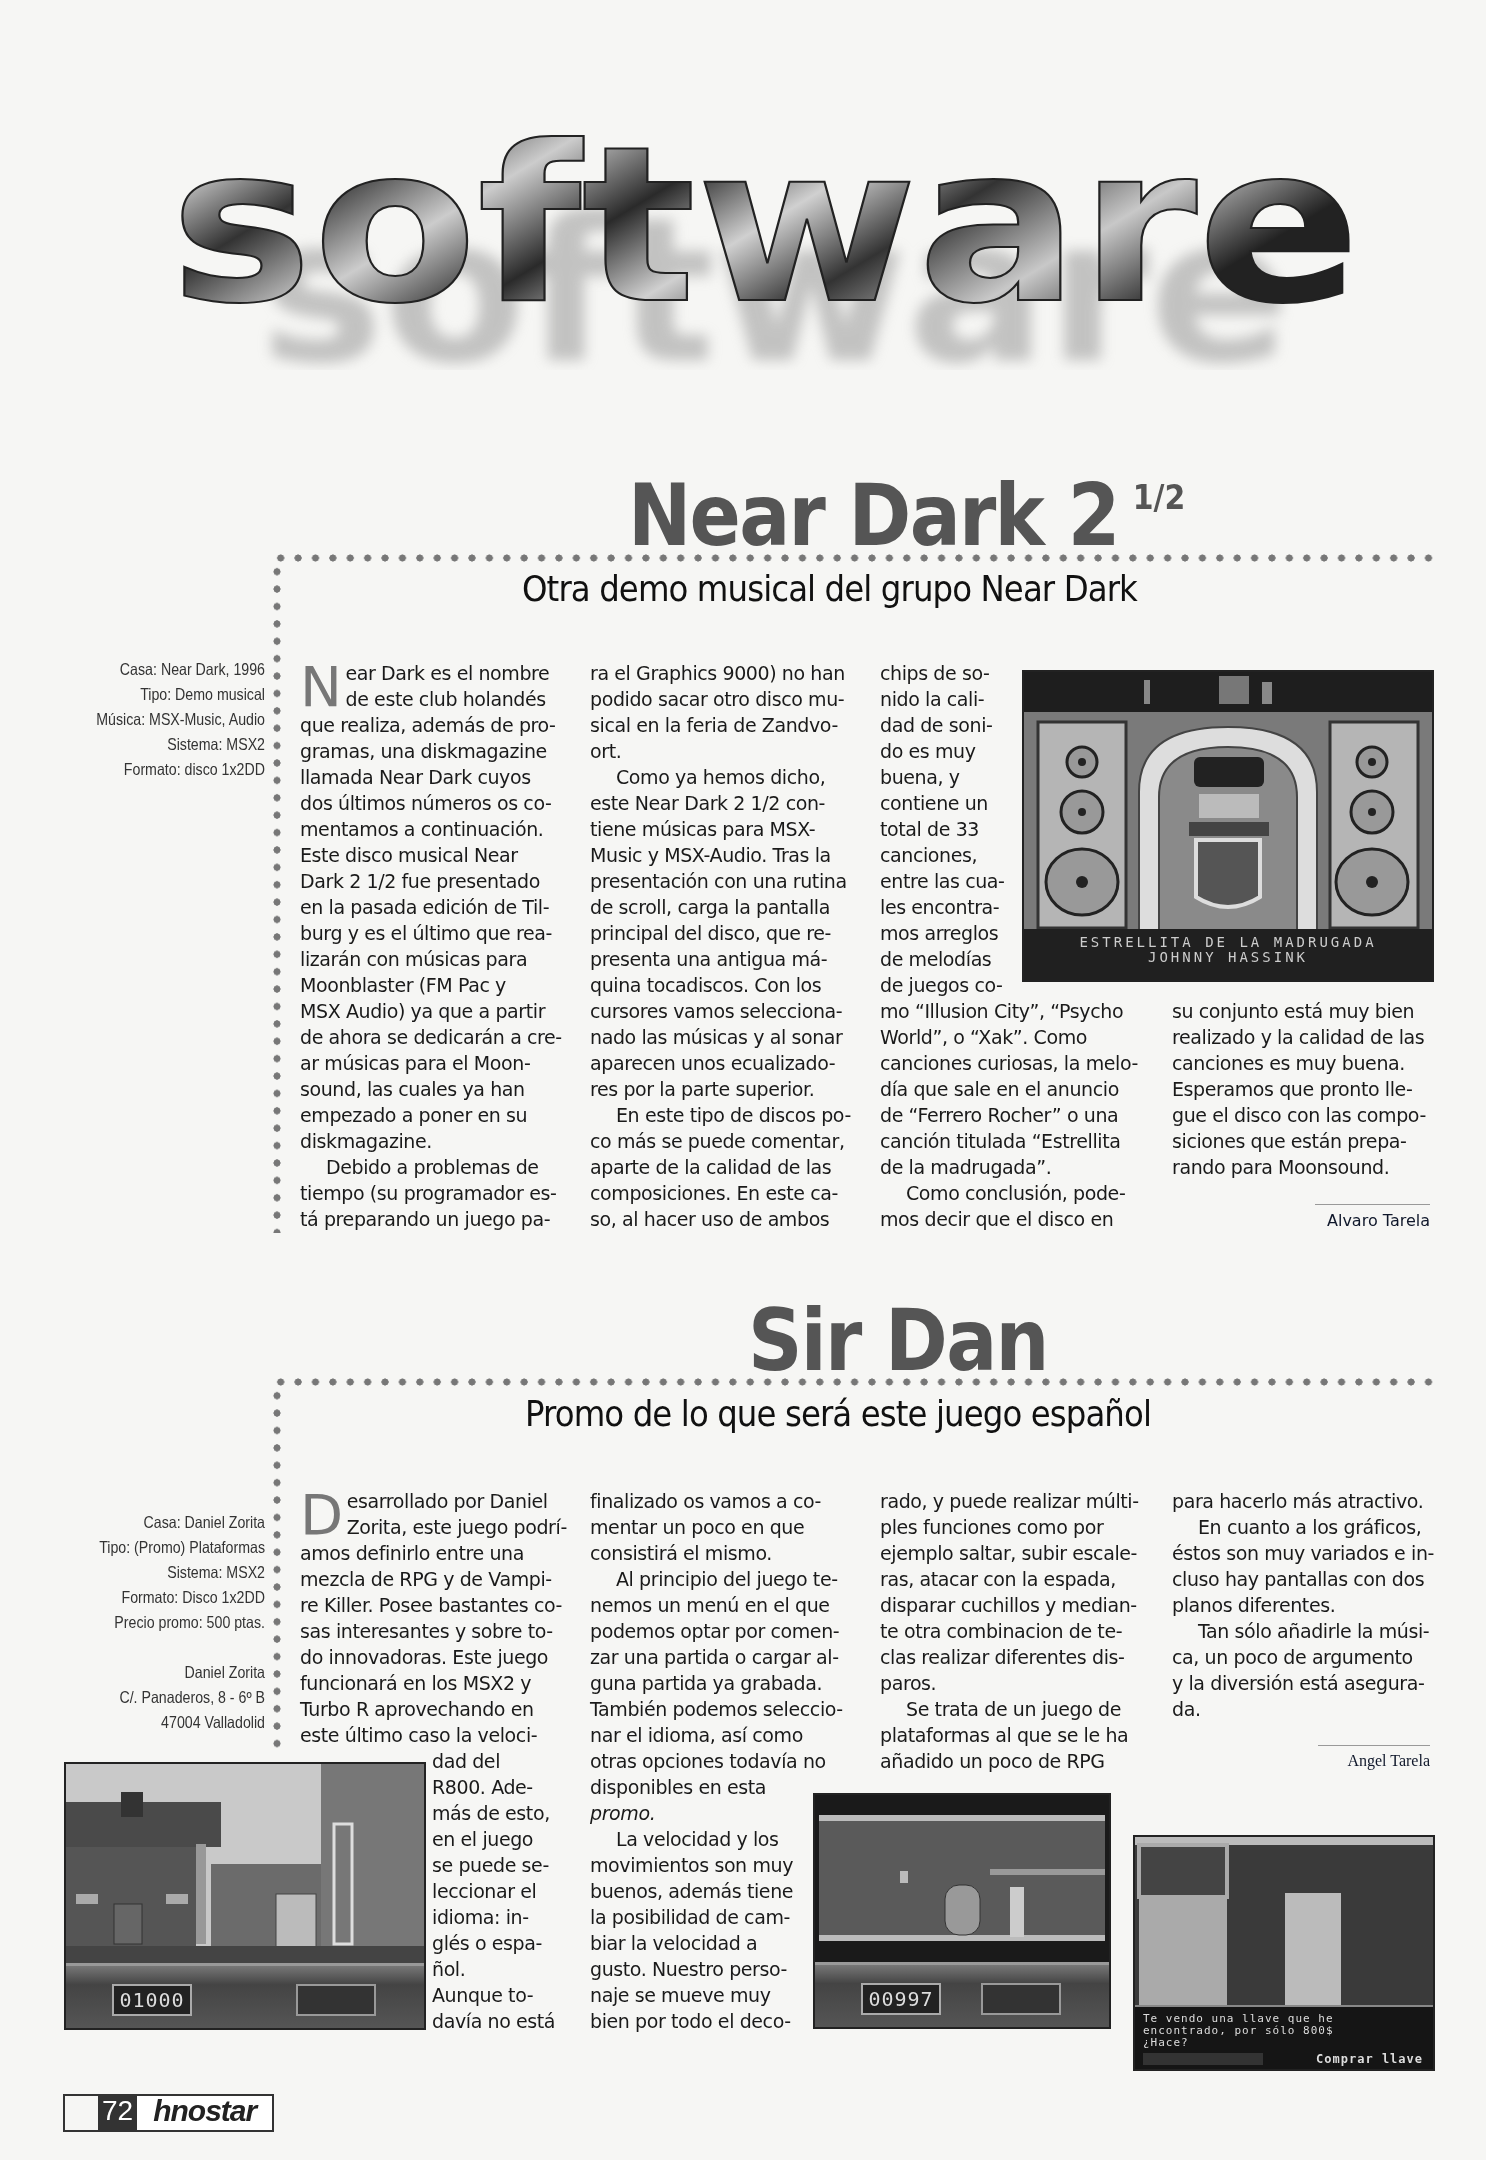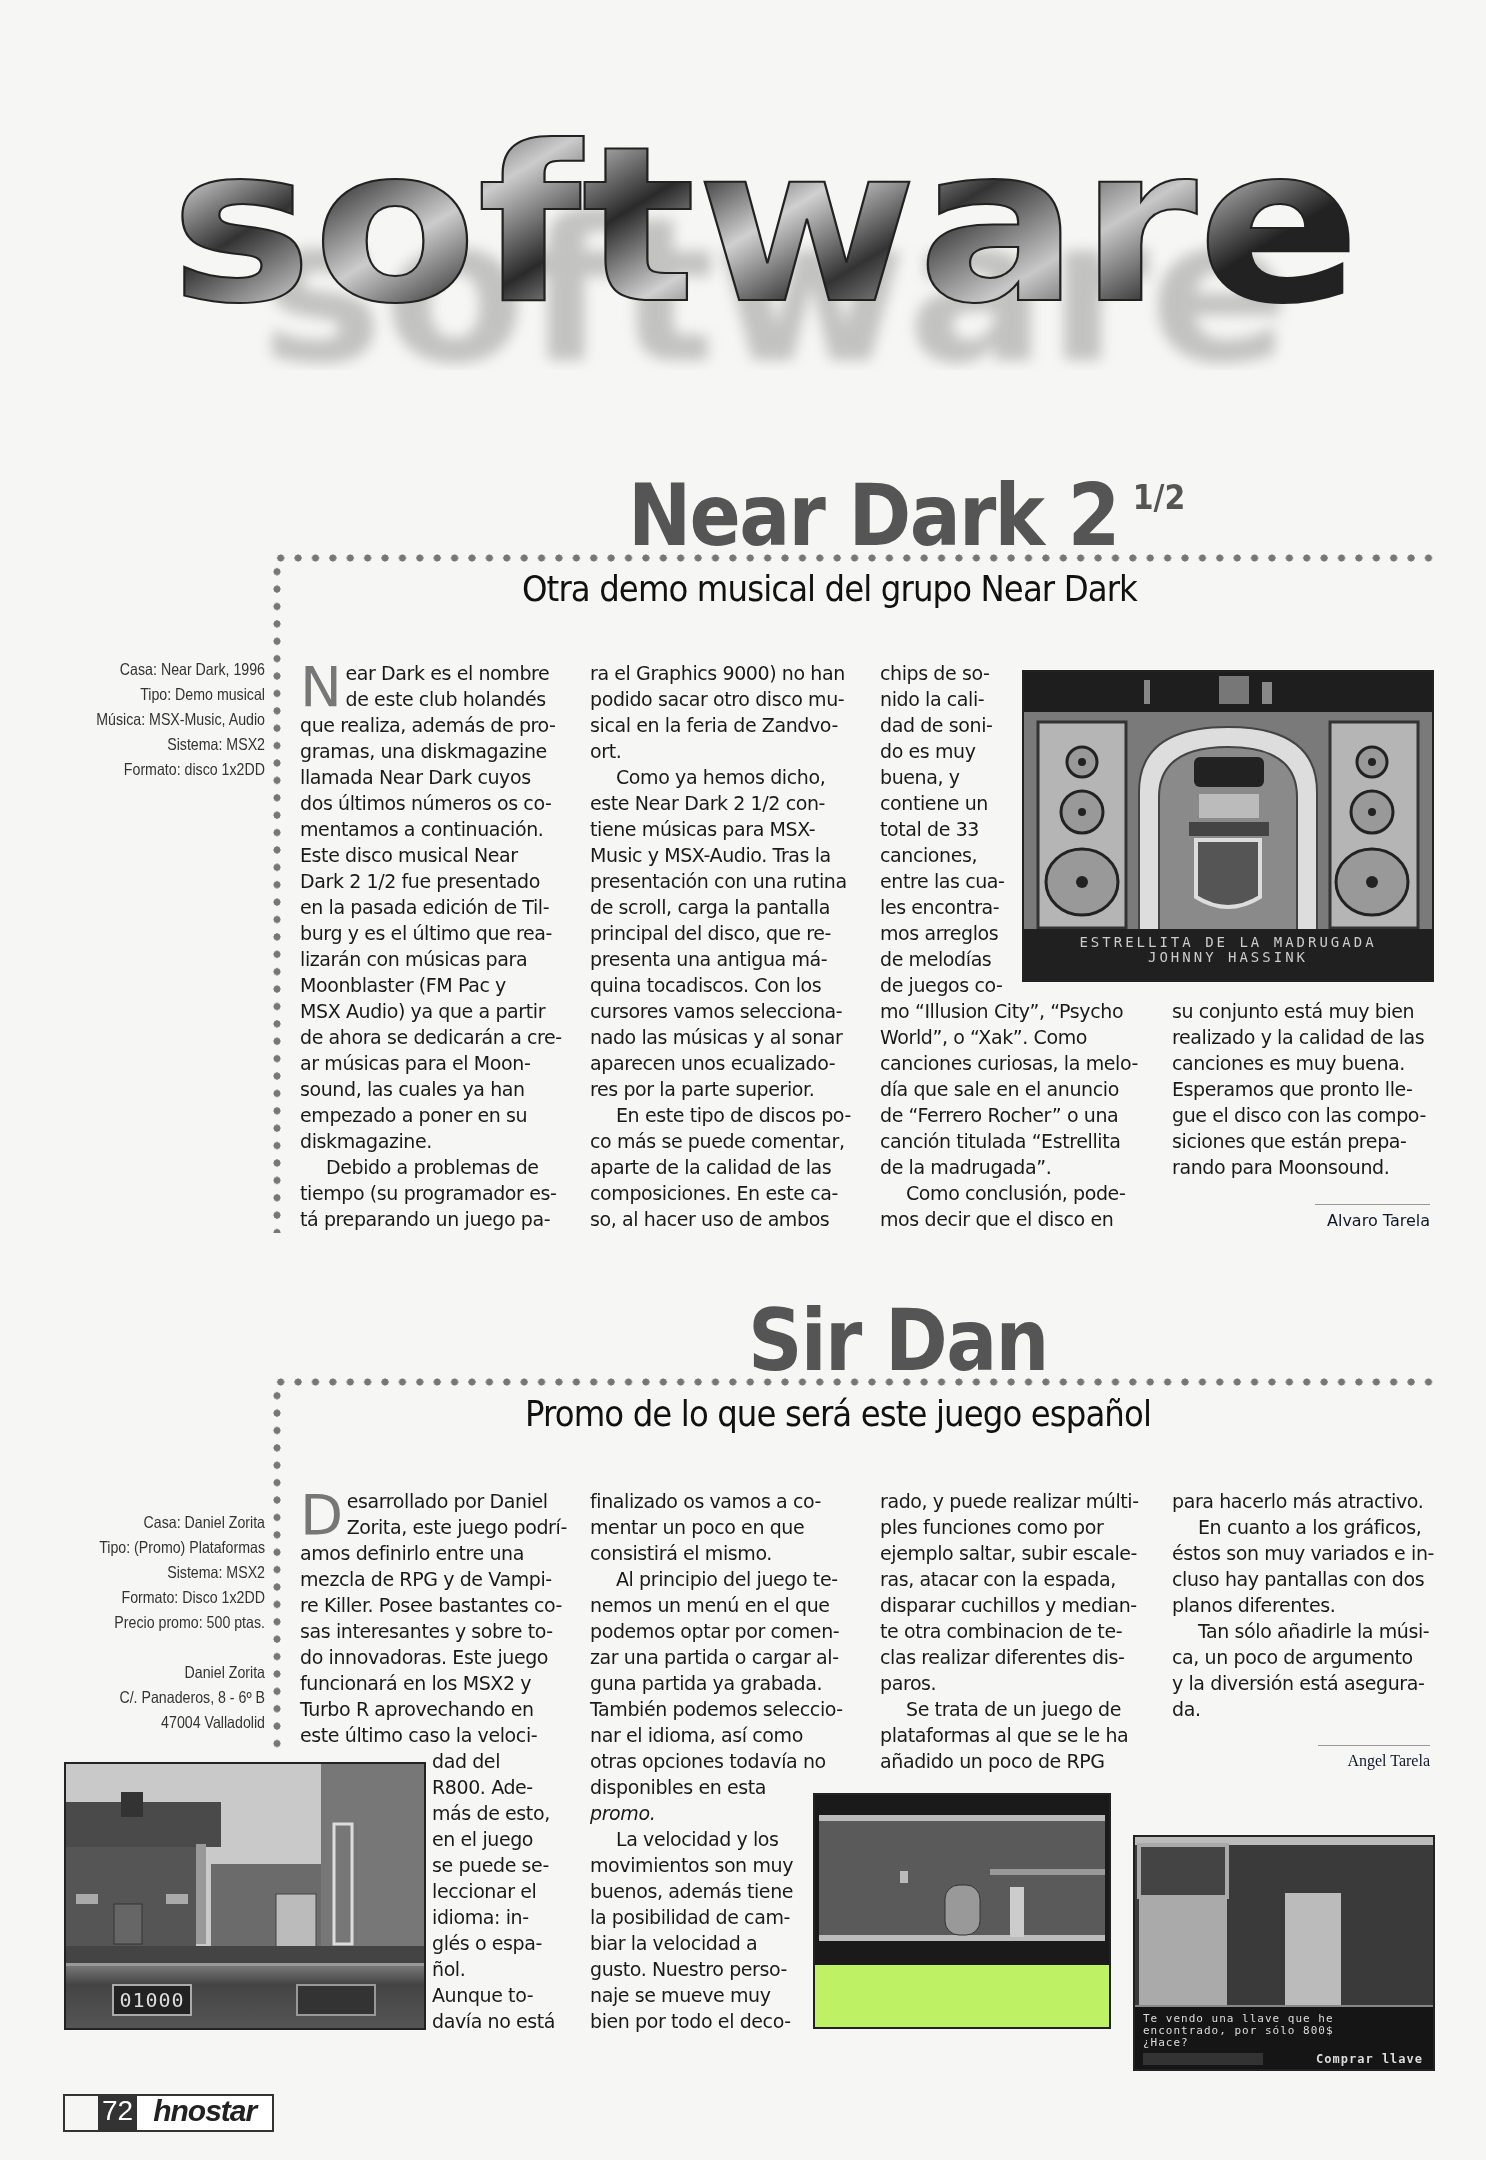--- a/index.html
+++ b/index.html
@@ -57,21 +57,21 @@
   .dropcap {
     float:left; font-size:56px; line-height:50px; color:#777;
     margin:2px 4px 0 0; font-family:"DejaVu Sans", sans-serif;
   }
   .signature {
     font-family:"DejaVu Sans", sans-serif; font-size:16px; color:#0f172a;
     text-align:right; border-top:1.5px solid #999; padding-top:6px;
   }
 
   
-  .shot { background:#bef264; border:2px solid #222; overflow:hidden; }
+  .shot { background:#7dd3fc; border:2px solid #222; overflow:hidden; }
   .jukebox-bottom {
     position:absolute; left:0; right:0; bottom:0; height:45px; background:#202020;
     font-family:"DejaVu Sans Mono", monospace; color:#ccc; text-align:center;
     font-size:14px; line-height:15px; letter-spacing:3px; padding-top:6px;
   }
   .hud {
     position:absolute; left:0; right:0; bottom:0; height:62px;
     background:linear-gradient(#777,#444 30%,#555);
     border-top:3px solid #999;
   }
@@ -383,20 +383,24 @@
   <svg width="294" height="170" viewBox="0 0 294 170">
     <rect width="294" height="170" fill="#1a1a1a"></rect>
     <rect x="4" y="20" width="286" height="125" fill="#5a5a5a"></rect>
     <rect x="4" y="20" width="286" height="6" fill="#bbb"></rect>
     <rect x="4" y="140" width="286" height="6" fill="#bbb"></rect>
     <rect x="130" y="90" width="35" height="50" rx="14" fill="#999" stroke="#333"></rect>
     <rect x="195" y="92" width="14" height="50" fill="#ccc"></rect>
     <rect x="175" y="74" width="115" height="6" fill="#999"></rect>
     <rect x="85" y="76" width="8" height="12" fill="#bbb"></rect>
   </svg>
+  <div class="hud">
+    <div class="score">00997</div>
+    <div class="timer"></div>
+  </div>
 </div>
 
 <div class="abs shot" style="left:1133px;top:1793px;width:298px;height:232px;margin-top:42px;">
   <svg width="298" height="170" viewBox="0 0 298 170">
     <rect width="298" height="170" fill="#3a3a3a"></rect>
     <rect x="0" y="0" width="298" height="8" fill="#bbb"></rect>
     <rect x="4" y="60" width="88" height="110" fill="#aaa"></rect>
     <rect x="150" y="56" width="56" height="114" fill="#bbb"></rect>
     <rect x="4" y="8" width="88" height="52" fill="#444" stroke="#aaa" stroke-width="4"></rect>
   </svg>

